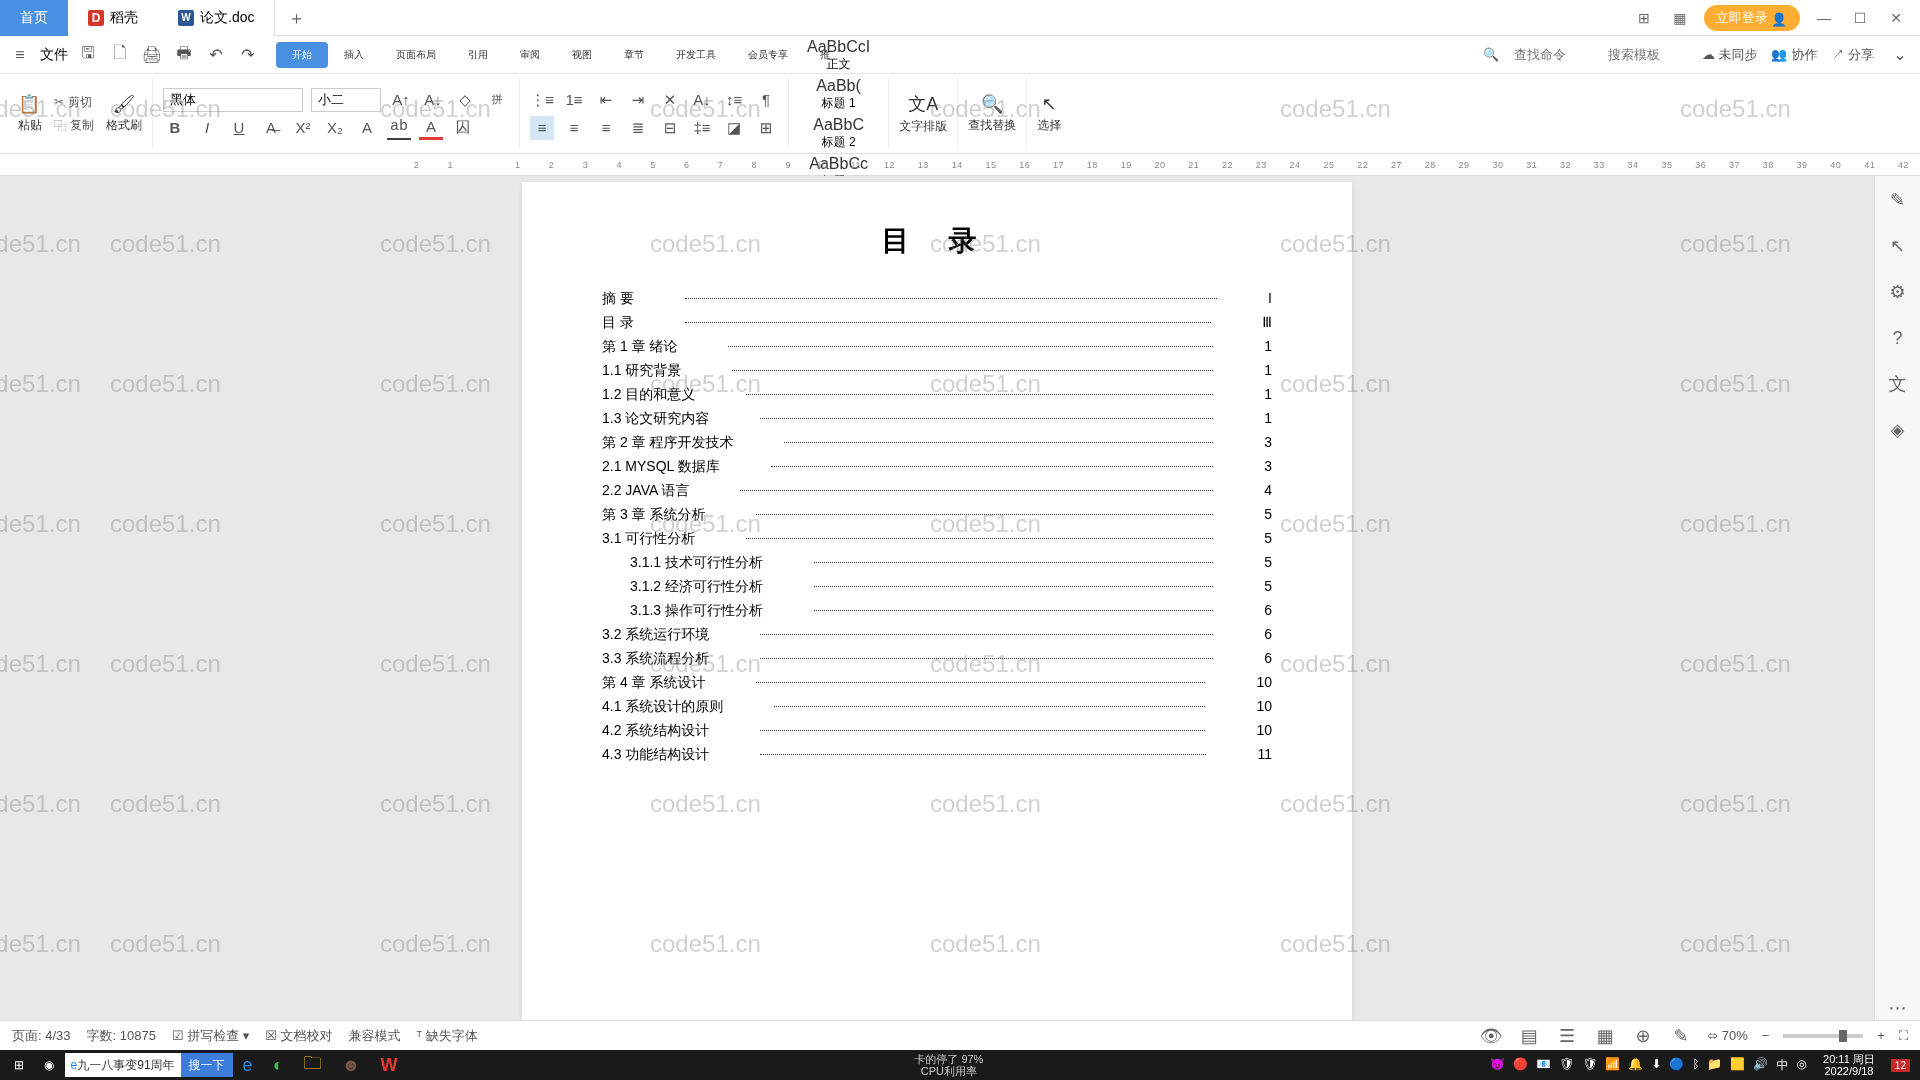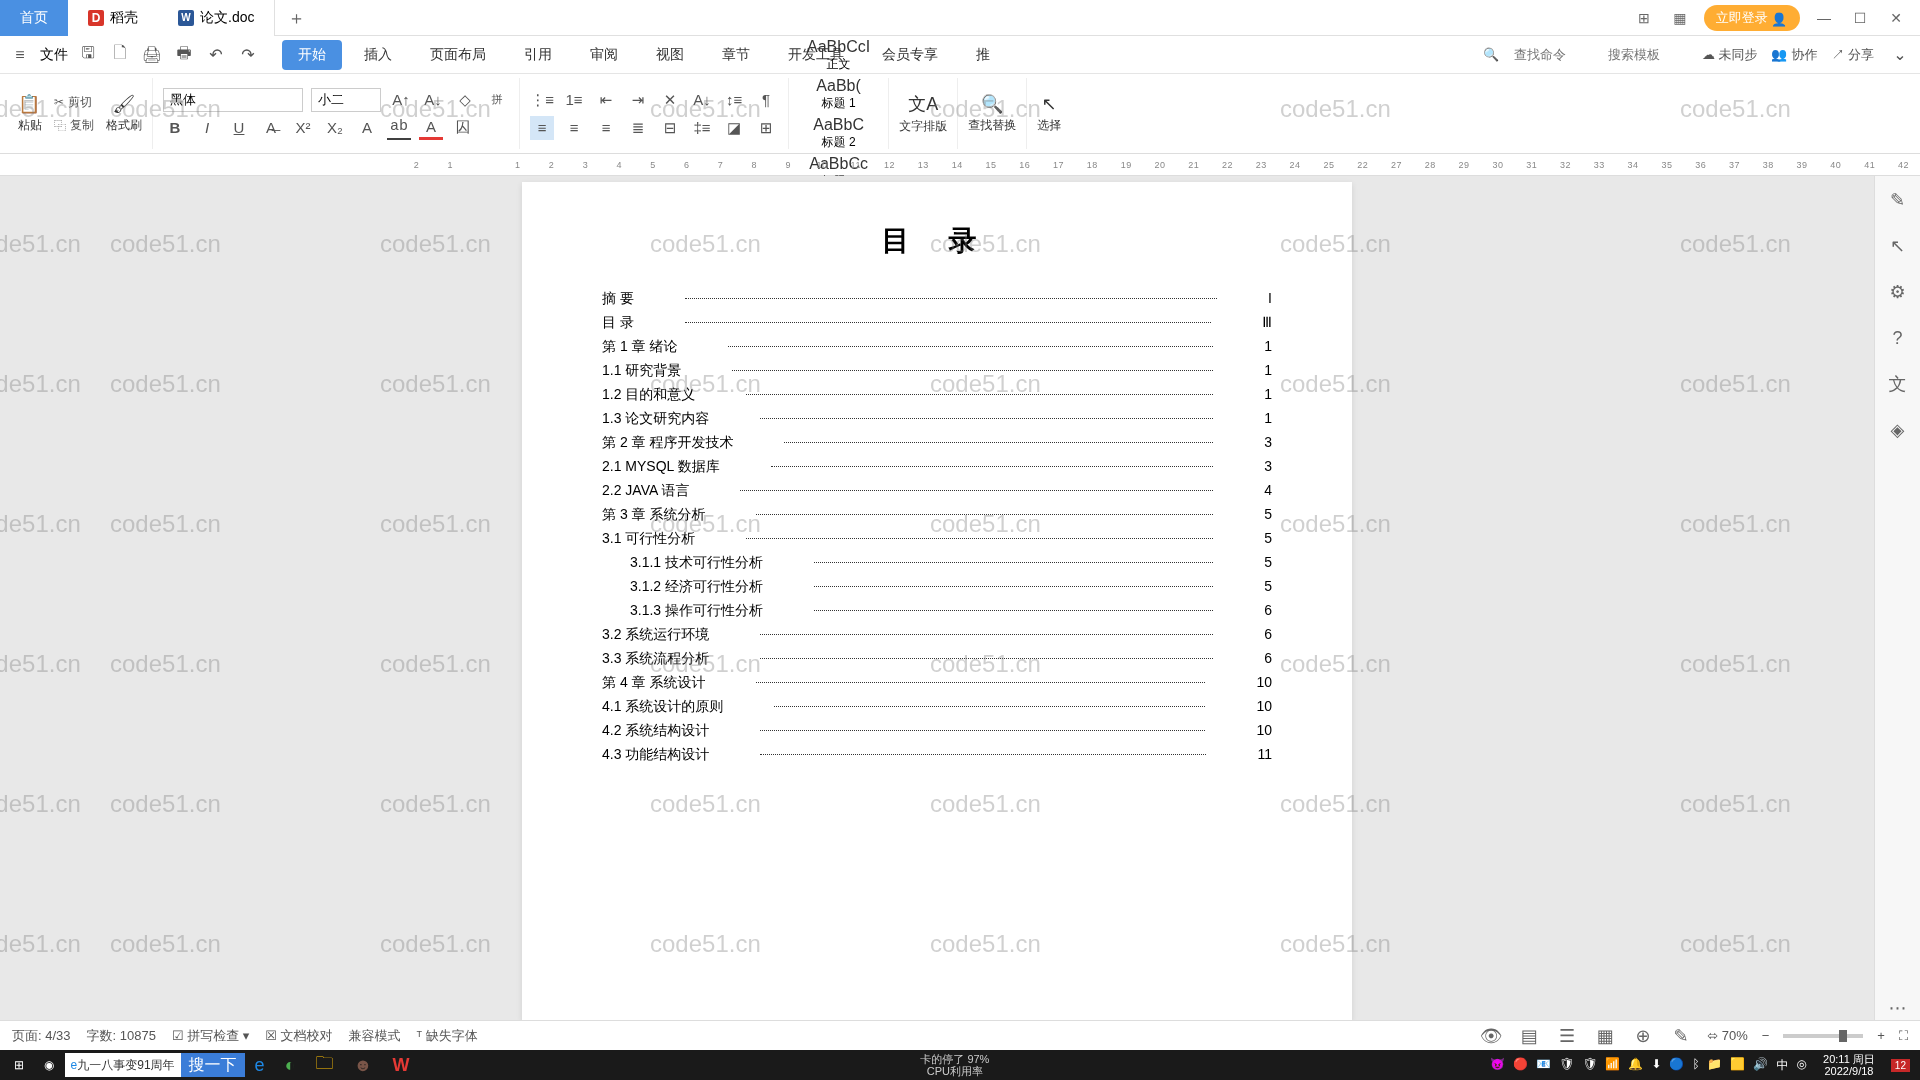--- a/index.html
+++ b/index.html
@@ -17,21 +17,21 @@
 .tab-add { padding: 0 12px; font-size: 18px; color: #666; }
 .titlebar-right { margin-left: auto; display: flex; align-items: center; gap: 12px; padding-right: 12px; }
 .login-btn { background: #ffad33; color: #fff; padding: 4px 12px; border-radius: 14px; font-size: 13px; display: flex; align-items: flex-end; gap: 4px; }
 .win-btn { width: 24px; height: 24px; display: flex; align-items: center; justify-content: center; color: #666; font-size: 14px; }
 
 
 .menubar { height: 38px; background: #fff; display: flex; align-items: center; padding: 0 8px; gap: 4px; border-bottom: 1px solid #e5e5e5; }
 .menu-left { display: flex; gap: 8px; align-items: center; }
 .menu-icon { width: 24px; height: 24px; display: flex; align-items: center; justify-content: center; color: #555; font-size: 16px; }
 .menu-tabs { display: flex; margin-left: 12px; }
-.menu-tab { padding: 6px 16px; font-size: 14px; color: #333; margin-left: 6px; }
+.menu-tab { padding: 6px 16px; font-size: 10px; color: #333; }
 .menu-tab.active { background: #4a90e2; color: #fff; border-radius: 4px; }
 .menu-right { margin-left: auto; display: flex; align-items: center; gap: 14px; font-size: 13px; color: #555; }
 .search-box { border: none; font-size: 13px; color: #888; width: 80px; }
 
 
 .ribbon { height: 80px; background: #fff; display: flex; border-bottom: 1px solid #ddd; padding: 4px 8px; }
 .ribbon-group { display: flex; flex-direction: column; justify-content: center; padding: 0 10px; border-right: 1px solid #eee; }
 .ribbon-row { display: flex; align-items: center; gap: 8px; }
 .rib-btn { display: flex; align-items: center; gap: 4px; font-size: 12px; color: #555; padding: 2px 4px; }
 .rib-btn-col { display: flex; flex-direction: column; align-items: center; font-size: 12px; color: #333; gap: 2px; }
@@ -68,21 +68,21 @@
 
 .statusbar { position: absolute; bottom: 30px; left: 0; right: 0; height: 30px; background: #fff; border-top: 1px solid #ddd; display: flex; align-items: center; padding: 0 12px; font-size: 13px; color: #555; gap: 16px; }
 .status-right { margin-left: auto; display: flex; align-items: center; gap: 14px; }
 .zoom-slider { width: 80px; height: 4px; background: #ccc; position: relative; }
 .zoom-thumb { position: absolute; width: 8px; height: 12px; background: #666; top: -4px; left: 56px; }
 
 
 .taskbar { position: absolute; bottom: 0; left: 0; right: 0; height: 30px; background: #1a1a1a; display: flex; align-items: center; padding: 0 4px; color: #fff; font-size: 12px; }
 .tb-item { height: 30px; display: flex; align-items: center; padding: 0 10px; gap: 4px; }
 .tb-search { background: #fff; color: #333; height: 24px; display: flex; align-items: center; padding: 0 6px; font-size: 12px; }
-.tb-search-btn { background: #3b7dd8; color: #fff; padding: 0 8px; height: 24px; display: flex; align-items: center; font-size: 16px; }
+.tb-search-btn { background: #3b7dd8; color: #fff; padding: 0 8px; height: 24px; display: flex; align-items: center; font-size: 12px; }
 .tb-right { margin-left: auto; display: flex; align-items: center; gap: 10px; padding-right: 6px; }
 .tb-clock { text-align: center; line-height: 1.1; font-size: 11px; padding: 0 6px; }
 .tb-tray { display: flex; gap: 8px; font-size: 12px; }
 .cpu-widget { text-align: center; font-size: 11px; color: #ccc; margin-left: auto; margin-right: 0; padding: 0 8px; line-height: 1.1; }
 </style>
 </head>
 <body>
 
 <div class="titlebar">
   <div class="tab home">

